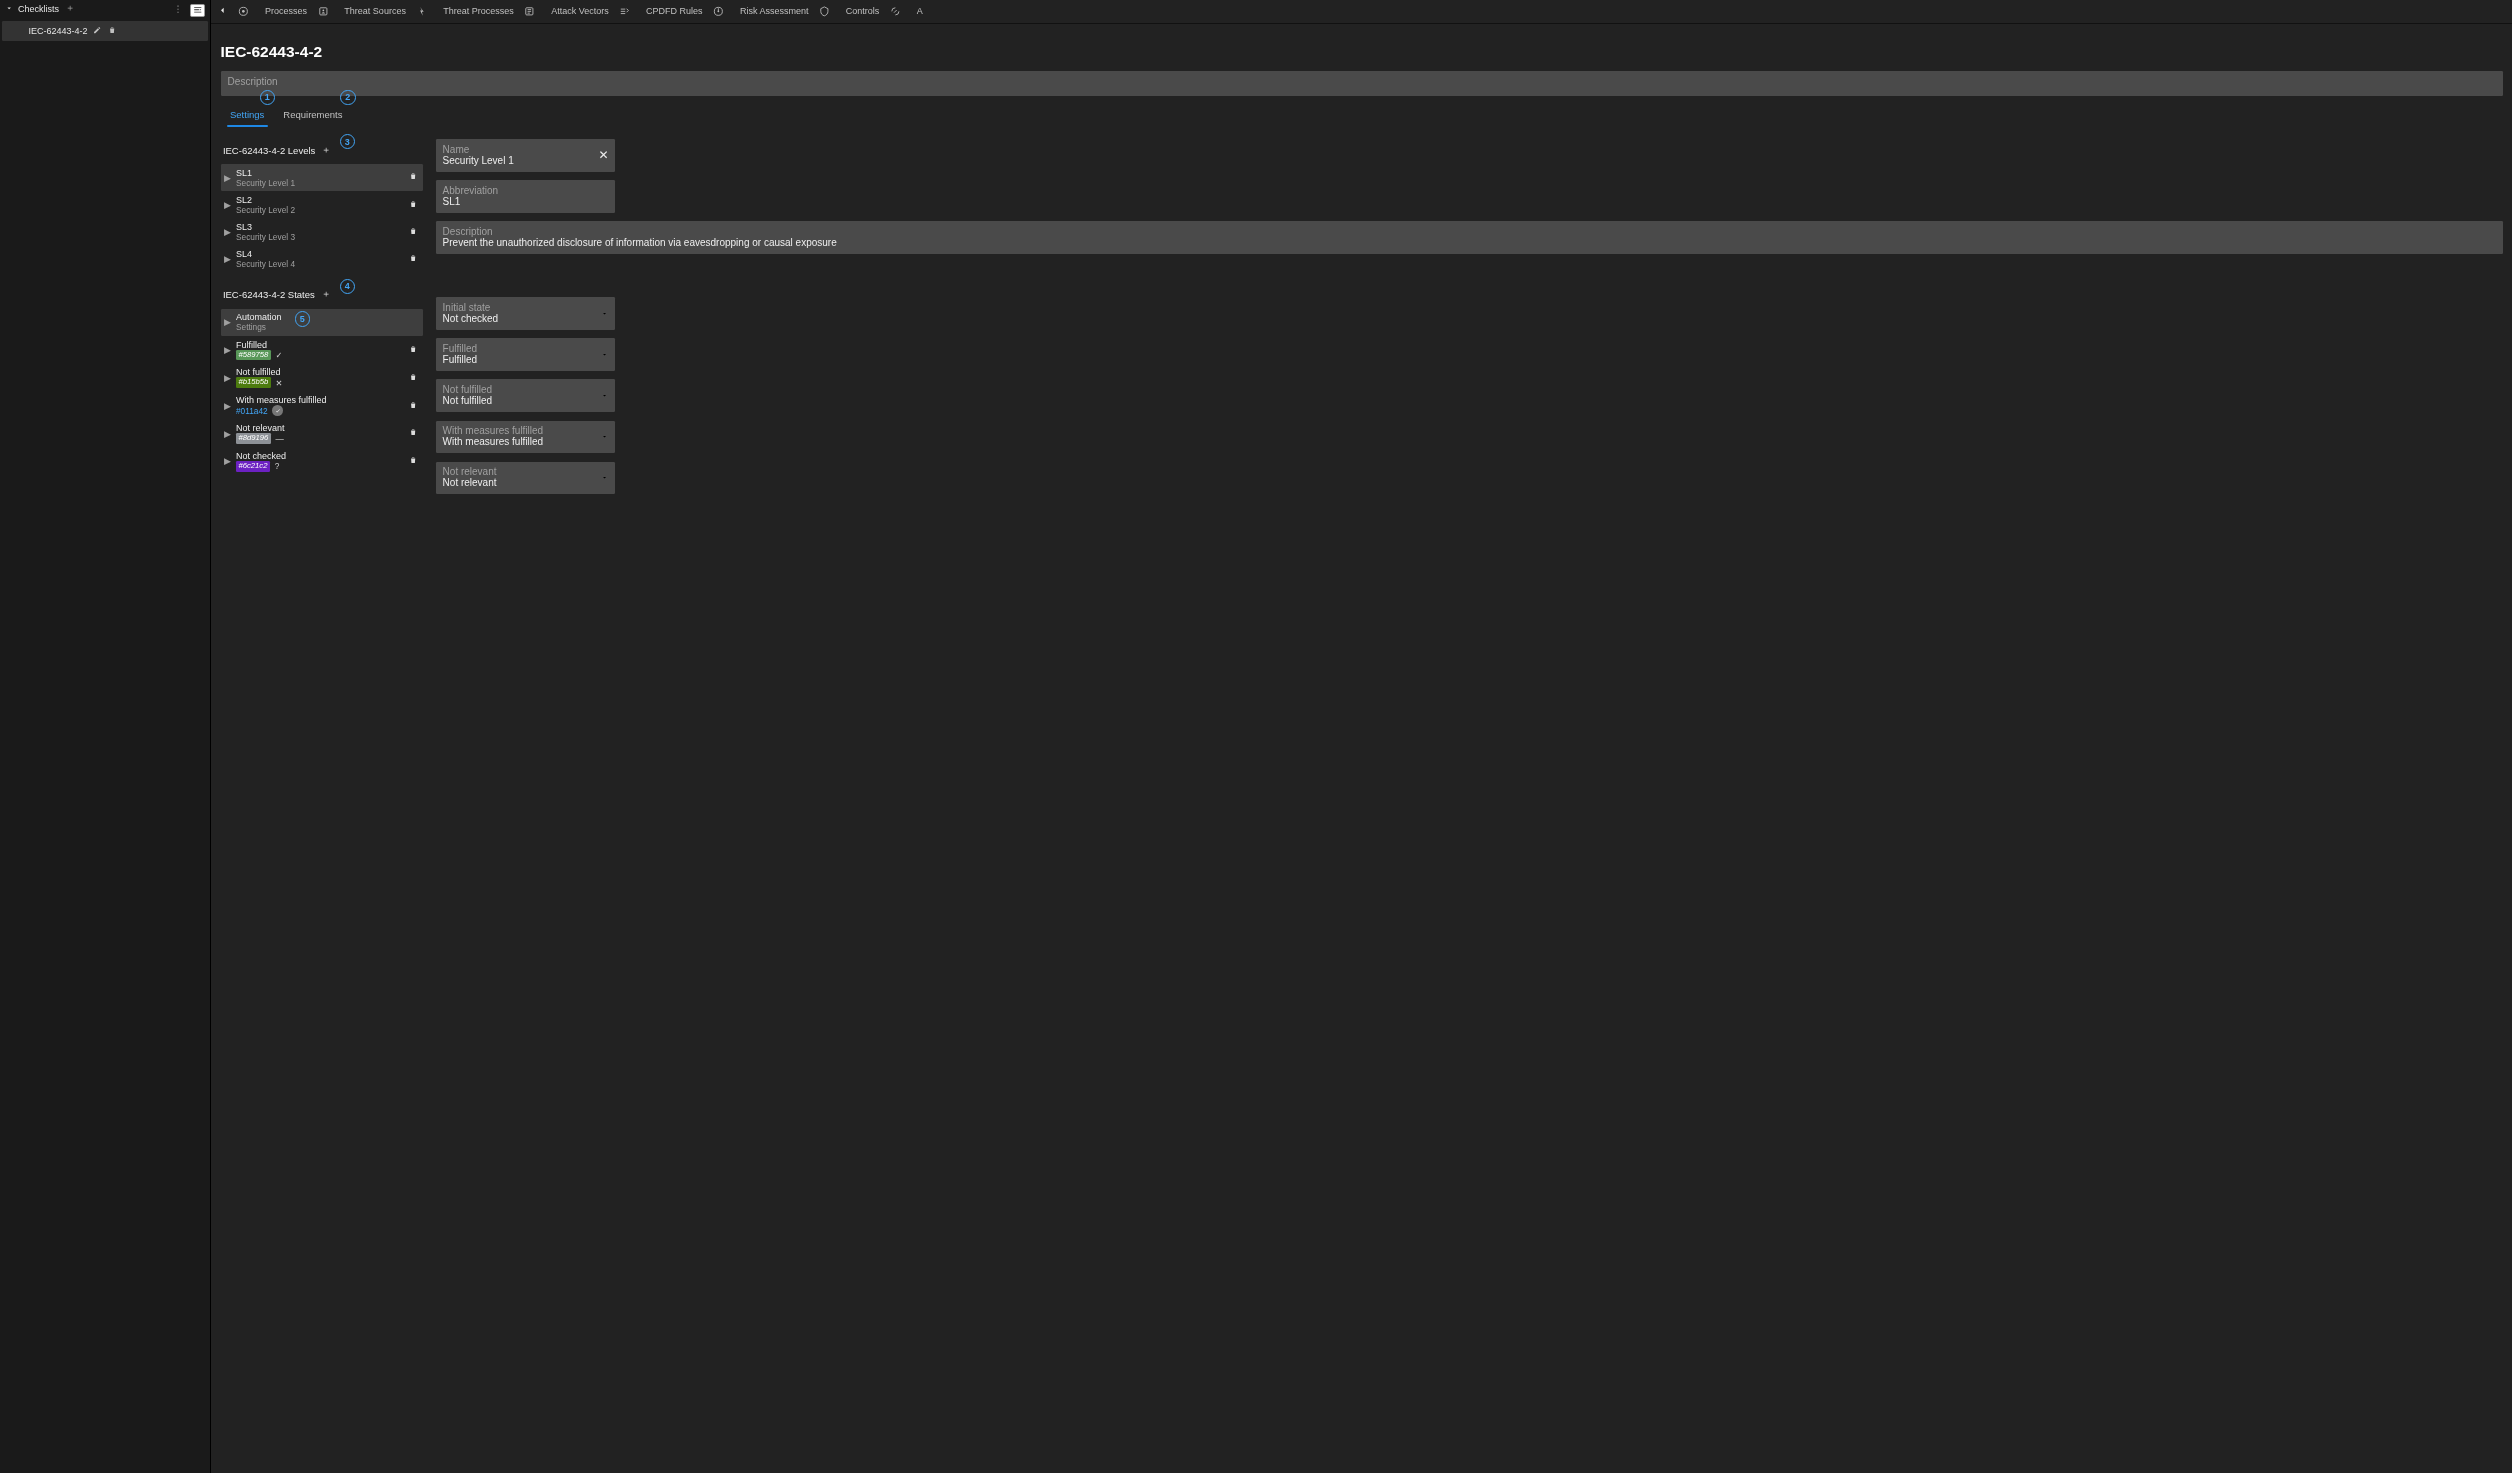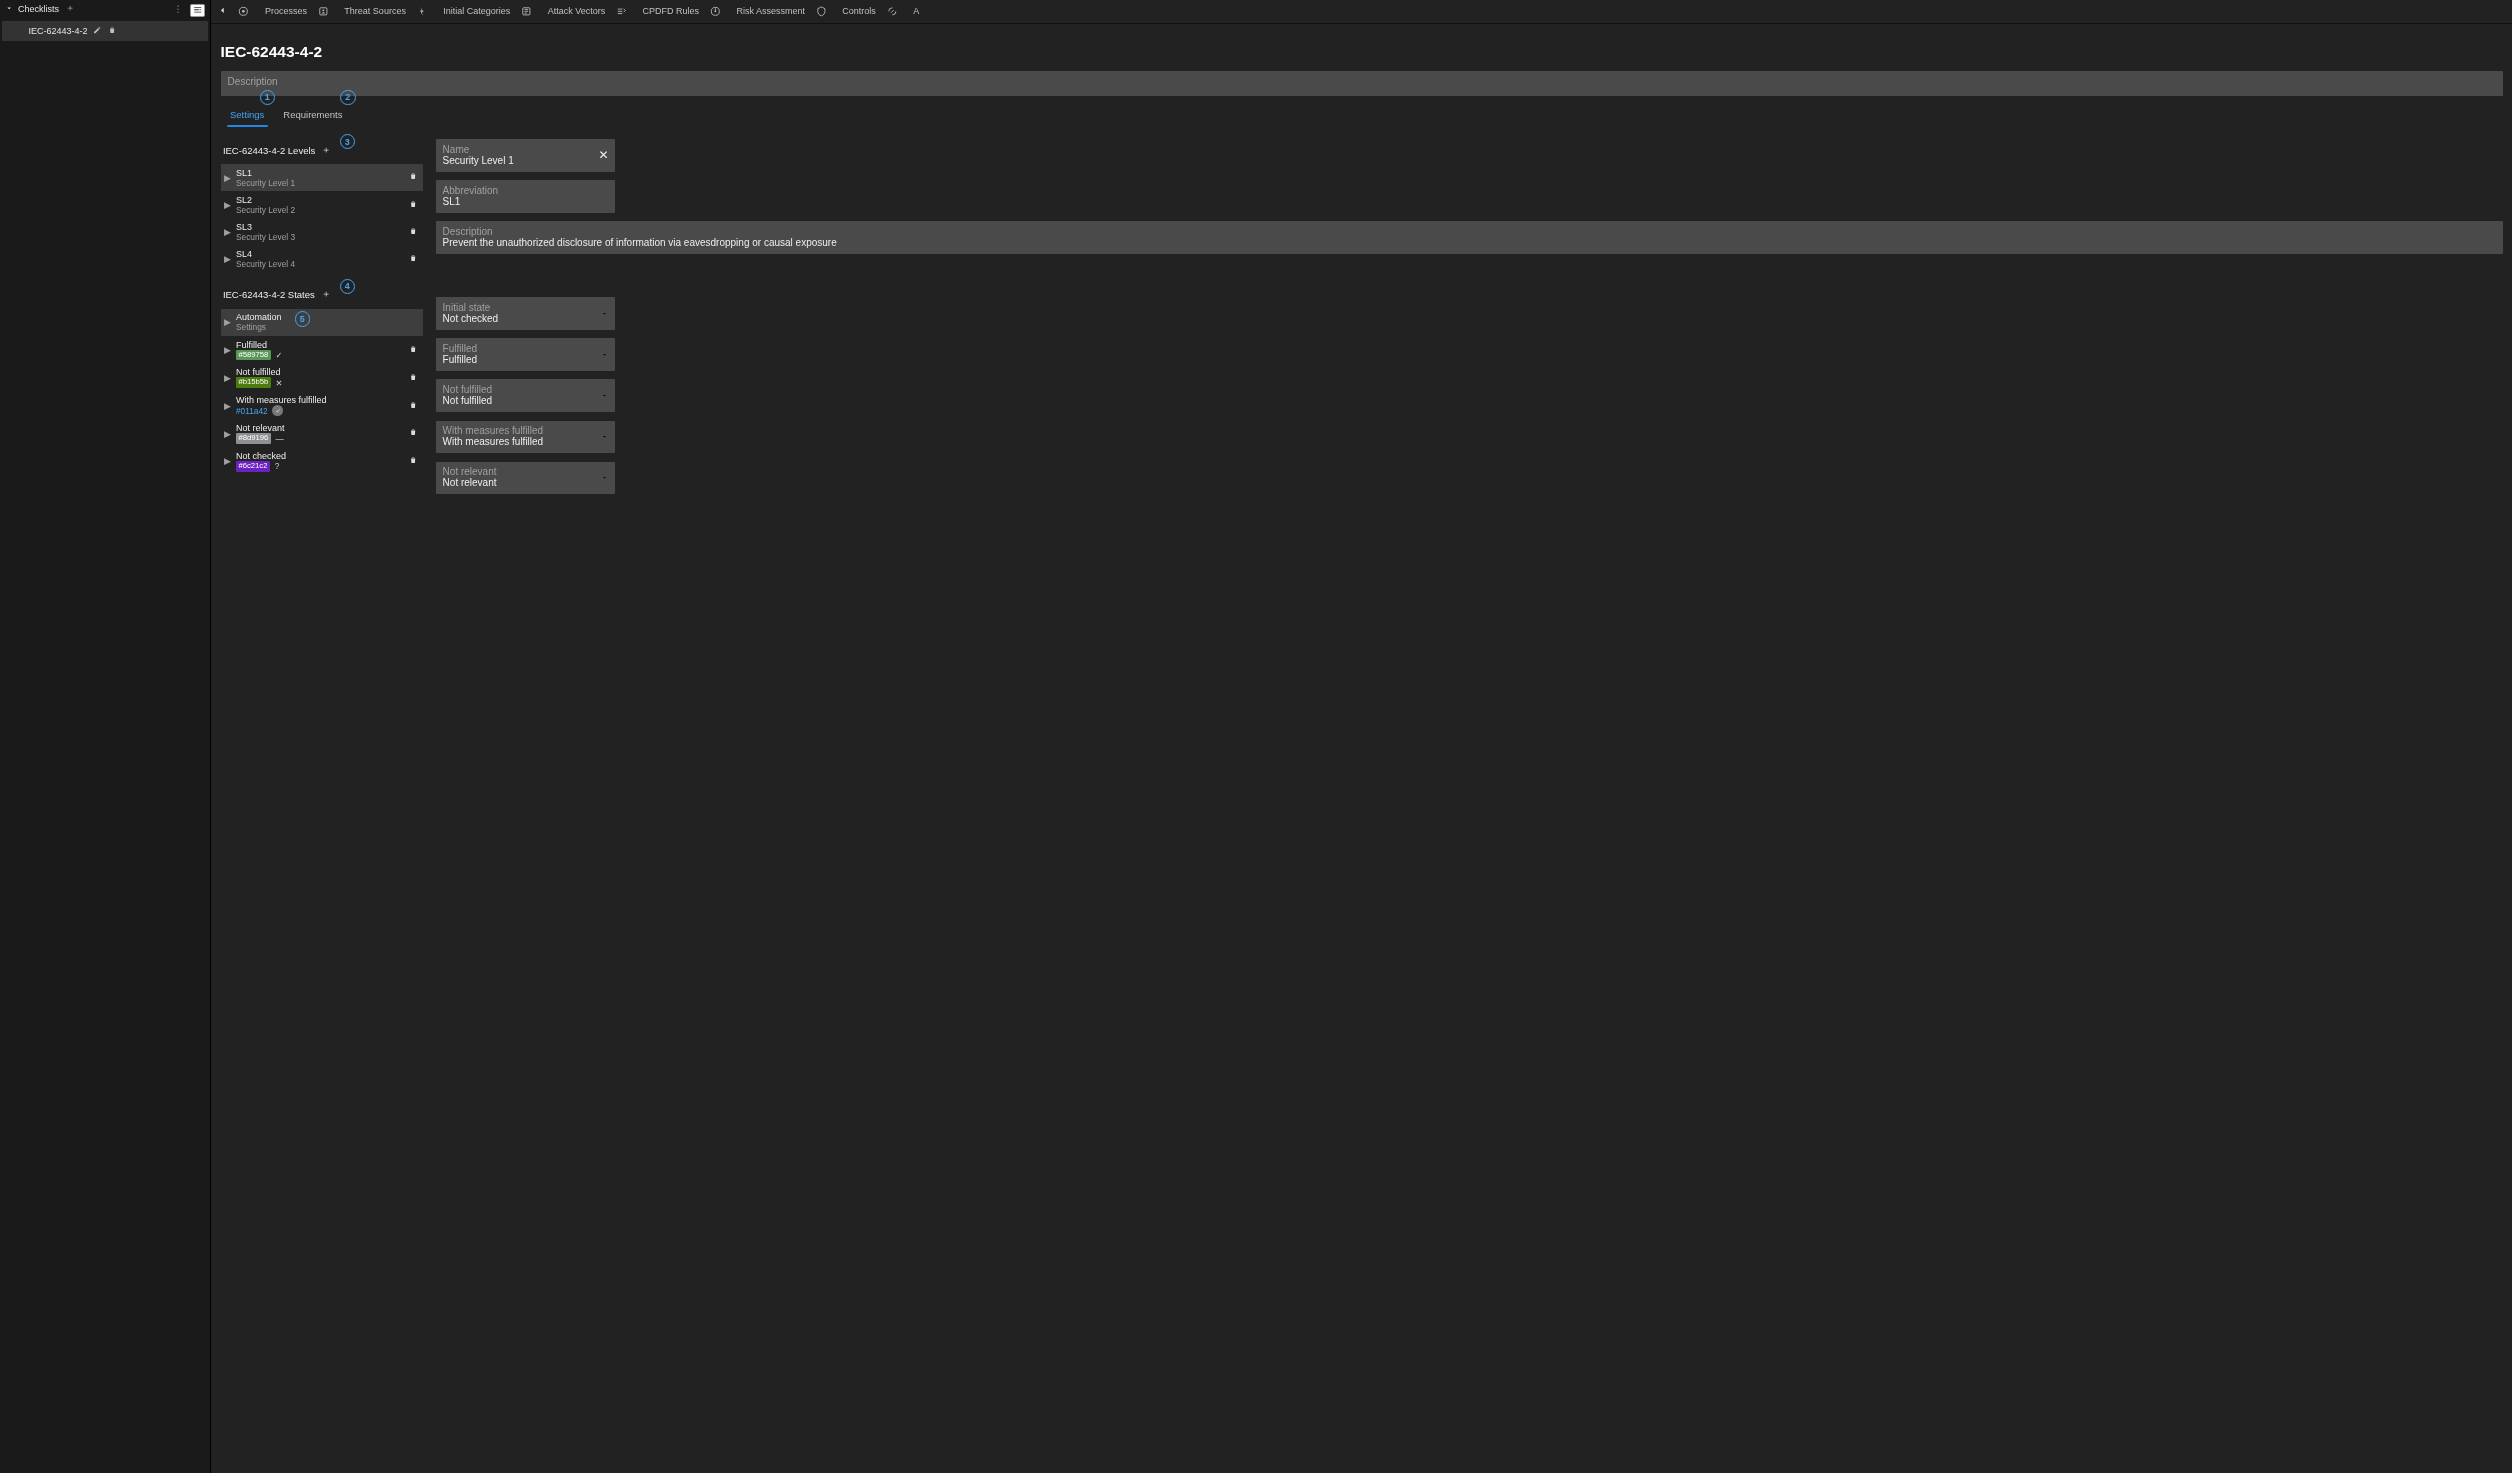--- a/index.html
+++ b/index.html
@@ -118,21 +118,21 @@
   .row .chev { width:7.1px; color:var(--txt-dim); }
   .row .stack { display:flex; flex-direction:column; }
   .row .l1 { color:#eee; font-size:9px; }
   .row .l2 { color:var(--txt-dim); font-size:8.3px; }
   .row .grow { flex:1; }
   .row .trash { color:#ddd; cursor:pointer; }
   .row.selected { background:#3e3e3e; }
 
   .swatch {
     display:inline-block; padding:0 2.4px; border-radius:1.2px;
-    font-size:7.7px; color:#fff; line-height:10.7px;
+    font-size:7.7px; color:#fff; line-height:10.7px;font-style:italic;
   }
   .state-line2 { display:flex; align-items:center; gap:4.8px; }
   .state-icon  { color:#ccc; font-size:8.3px; }
   .blue-hex    { color:var(--accent-l); font-size:8.3px; }
 
   
   .form-col { display:flex; flex-direction:column; gap:8.3px;justify-content:space-between; }
   .fld {
     background:var(--bg-field); border-radius:1.2px;
     padding:4.8px 7.1px 6px 7.1px; position:relative;
@@ -234,21 +234,21 @@
             <rect x="4" y="4" width="16" height="16" rx="2" fill="none" stroke="currentColor" stroke-width="2"></rect>
             <circle cx="12" cy="10" r="2"></circle>
             <path d="M8 17c1-2 3-3 4-3s3 1 4 3"></path>
           </svg>
         <span>Threat Sources</span>
       </span>
       <span class="navitem">
         <svg class="ico" viewBox="0 0 24 24">
             <path d="M7 2l4 8-4 0 6 12-2-9h4L7 2z"></path>
           </svg>
-        <span>Initial Categories</span>
+        <span>Threat Processes</span>
       </span>
       <span class="navitem">
         <svg class="ico" viewBox="0 0 24 24">
             <rect x="4" y="4" width="16" height="16" rx="2" fill="none" stroke="currentColor" stroke-width="2"></rect>
             <path d="M8 8h8M8 12h8M8 16h5" stroke="currentColor" stroke-width="2"></path>
           </svg>
         <span>Attack Vectors</span>
       </span>
       <span class="navitem">
         <svg class="ico" viewBox="0 0 24 24">

